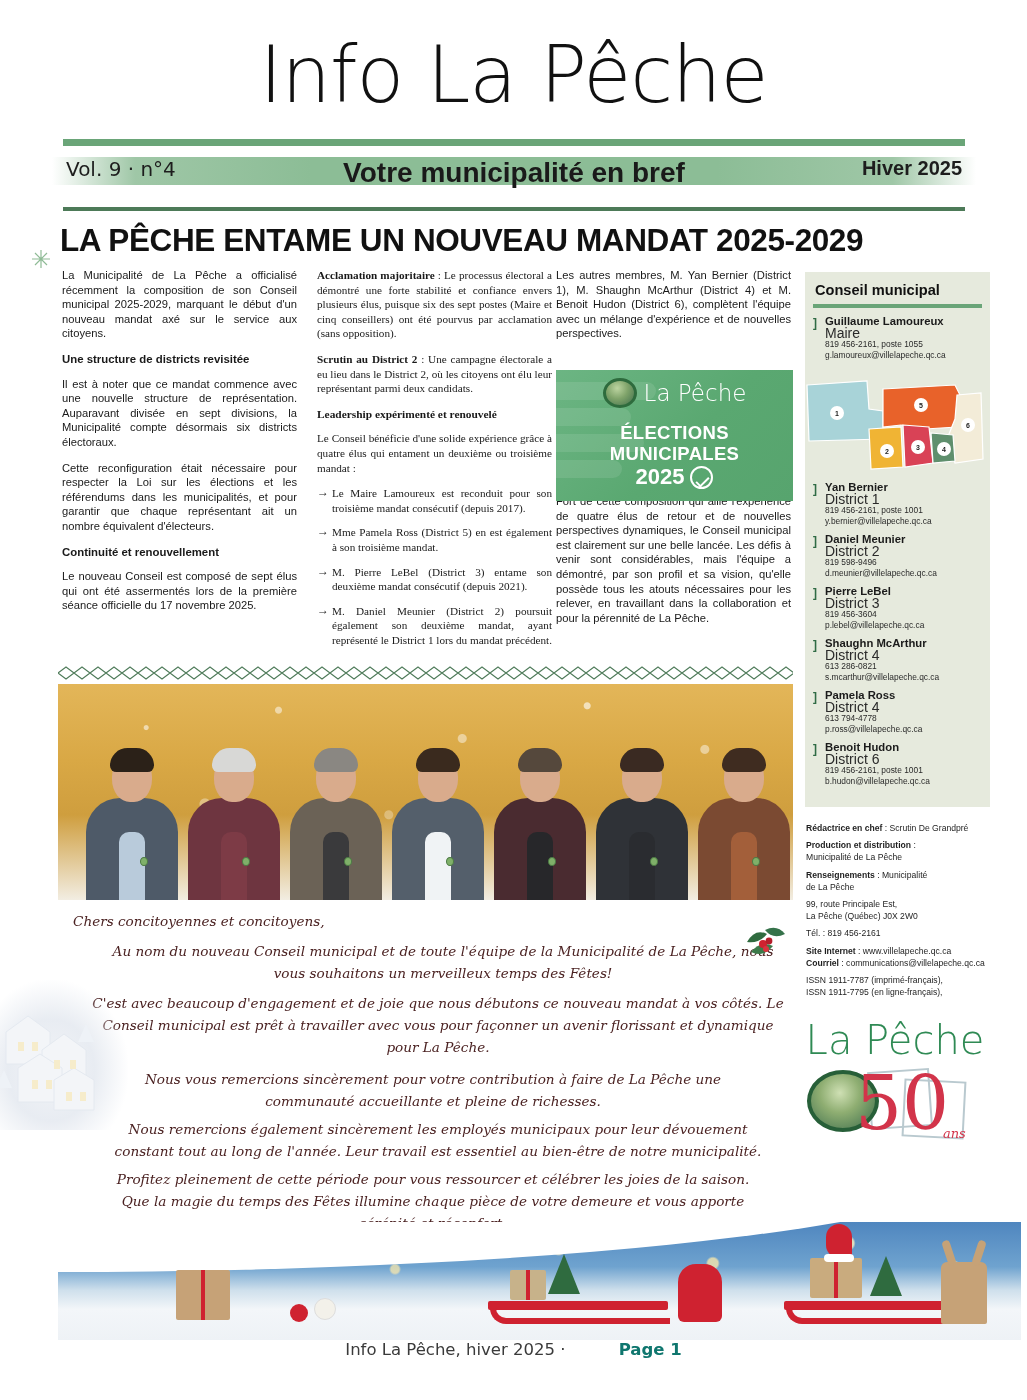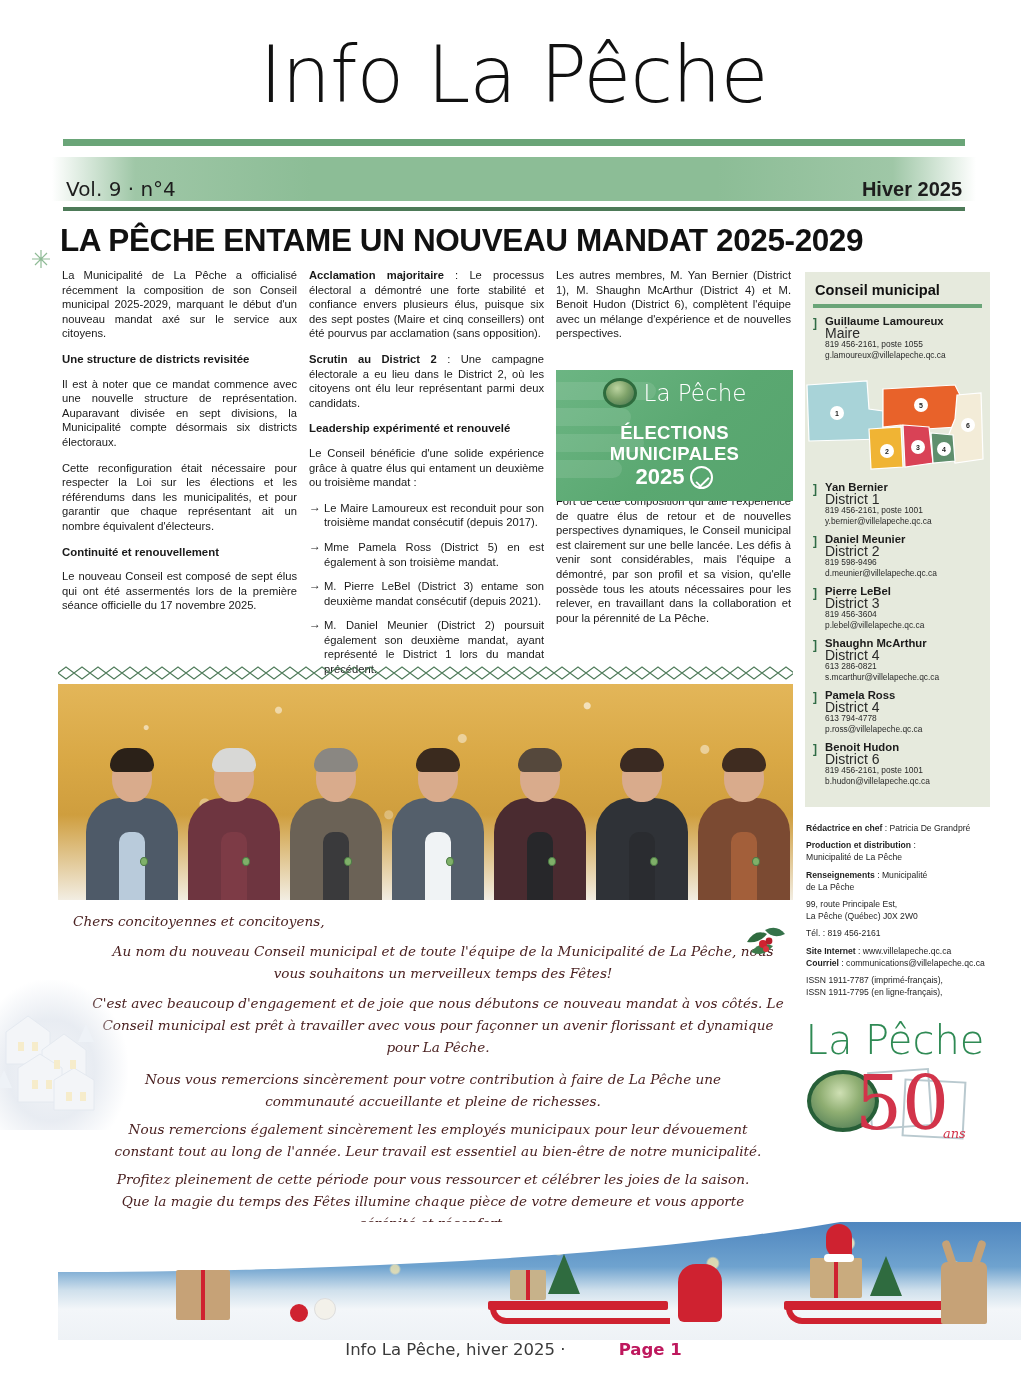--- a/index.html
+++ b/index.html
@@ -19,29 +19,29 @@
   }
   .masthead-title {
     font-size: 78px; font-weight: 300; letter-spacing: -1px;
     color:#111; font-family:"DejaVu Sans", sans-serif;text-align:center;
   }
   .rule-top {
     position:absolute; left:63px; top:139px; width:902px; height:7px;
     background:#6aa578;
   }
   .band {
-    position:absolute; left:52px; top:157px; width:924px; height:44px;
+    position:absolute; left:52px; top:157px; width:924px; height:28px;
     background: linear-gradient(to right,
       rgba(255,255,255,1) 0%,
       rgba(154,196,162,.95) 9%,
       rgba(140,189,150,1) 28%,
       rgba(140,189,150,1) 72%,
       rgba(154,196,162,.95) 91%,
       rgba(255,255,255,1) 100%);
-    display:flex; align-items:flex-end;
+    display:flex; align-items:flex-start;
   }
   .band-vol {
     position:absolute; left:14px; font-size:20px; color:#1d1d1d; font-weight:400;
     font-family:"DejaVu Sans", sans-serif;
   }
   .band-mid {
     width:100%; text-align:center; font-size:28px; font-weight:bold; color:#1a1a1a;
   }
   .band-season {
     position:absolute; right:14px; font-size:20px; font-weight:bold; color:#1d1d1d;
@@ -62,21 +62,21 @@
     color:#8fbb96; font-size:20px; line-height:26px;
   }
 
   
   .cols { position:absolute; left:62px; top:268px; width:740px; }
   .col {
     position:absolute; top:0; width:235px;
     font-size:11.2px; line-height:14.6px; color:#191919; text-align:justify;
   }
   .col.c1 { left:0; }
-  .col.c2 { left:247px; }
+  .col.c2 { left:255px;font-family:Liberation Serif, serif; }
   .col.c3 { left:494px; }
   .col p { margin-bottom:11px; }
   .col h3 { font-size:11.4px; font-weight:bold; margin-bottom:10px; }
   .col .lead { font-weight:bold; }
   .bullets { margin:0; padding:0; list-style:none; }
   .bullets li {
     position:relative; padding-left:15px; margin-bottom:10px;
     font-size:11.2px; line-height:14.6px; text-align:justify;
   }
   .bullets li .arrow {
@@ -300,33 +300,34 @@
   .santa-hat:after {
     content:""; position:absolute; bottom:-4px; left:-2px; width:30px; height:8px;
     background:#fff; border-radius:4px;
   }
 
   
   .footer {
     position:absolute; left:0; top:1340px; width:1027px; text-align:center;
     font-size:16.5px; color:#3a3a3a; font-family:"DejaVu Sans", sans-serif;
   }
-  .footer b { color:#be185d;margin-left:48px; }
+  .footer b { color:#0f766e;margin-left:48px; }
 </style>
 </head>
 <body>
 
 <div class="page">
 
   <div class="masthead">
     <div class="masthead-title">Info La Pêche</div>
   </div>
   <div class="rule-top"></div>
   <div class="band">
     <div class="band-vol">Vol. 9 · n°4</div>
+    <div class="band-mid">Votre municipalité en bref</div>
     <div class="band-season">Hiver 2025</div>
   </div>
   <div class="rule-bottom"></div>
 
   <div class="sparkle">
     <svg width="26" height="26" viewBox="0 0 26 26">
       <g stroke="#8fbb96" stroke-width="1.2" fill="none">
         <path d="M13 4 L13 22 M4 13 L22 13 M7 7 L19 19 M19 7 L7 19"></path>
       </g>
     </svg>
@@ -457,21 +458,21 @@
     <div class="member">
       <span class="tag">]</span>
       <div class="name">Benoit Hudon</div>
       <div class="role">District 6</div>
       <div class="tel">819 456-2161, poste 1001</div>
       <div class="mail">b.hudon@villelapeche.qc.ca</div>
     </div>
   </aside>
 
   <div class="pubinfo">
-    <div class="blk"><b>Rédactrice en chef</b><span> : Patricia De Grandpré</span></div>
+    <div class="blk"><b>Rédactrice en chef</b><span> : Scrutin De Grandpré</span></div>
     <div><b>Production et distribution</b><span> :</span></div>
     <div class="blk">Municipalité de La Pêche</div>
     <div><b>Renseignements</b><span> : Municipalité</span></div>
     <div class="blk">de La Pêche</div>
     <div>99, route Principale Est,</div>
     <div class="blk">La Pêche (Québec) J0X 2W0</div>
     <div class="blk">Tél. : 819 456-2161</div>
     <div><b>Site Internet</b><span> : www.villelapeche.qc.ca</span></div>
     <div class="blk"><b>Courriel</b><span> : communications@villelapeche.qc.ca</span></div>
     <div>ISSN 1911-7787 (imprimé-français),</div>

